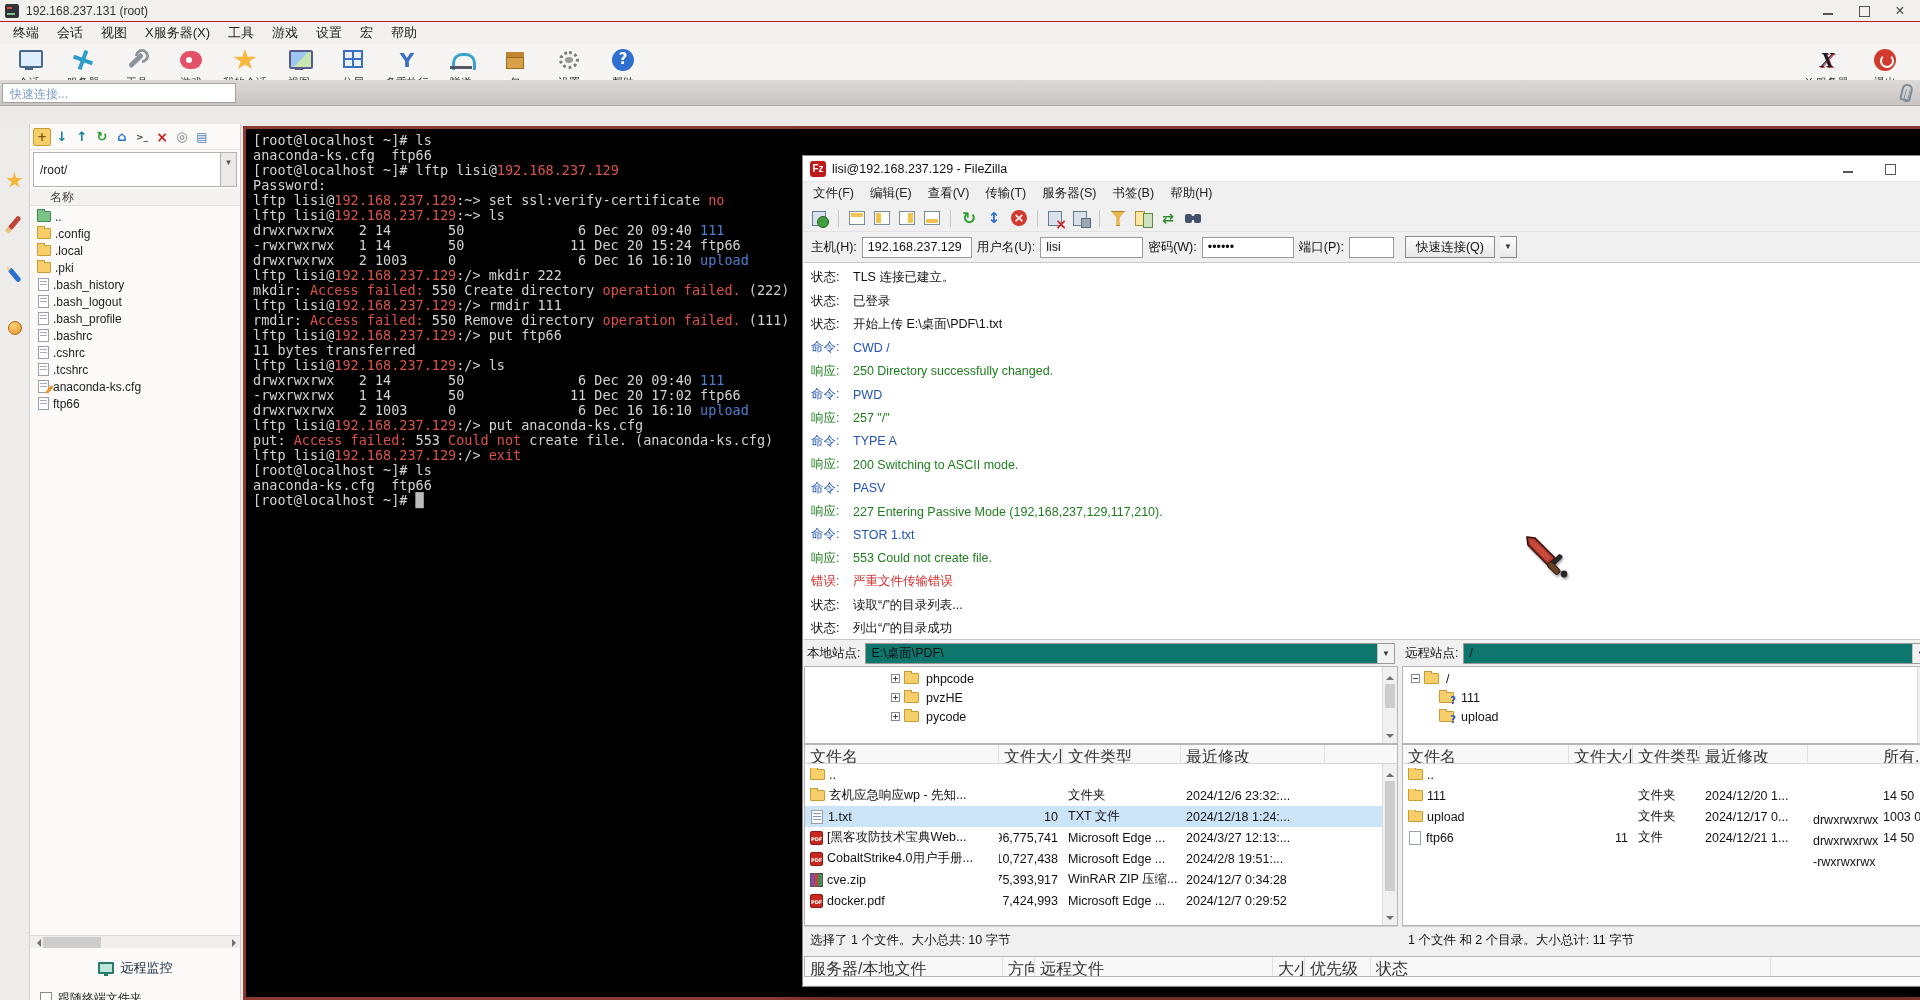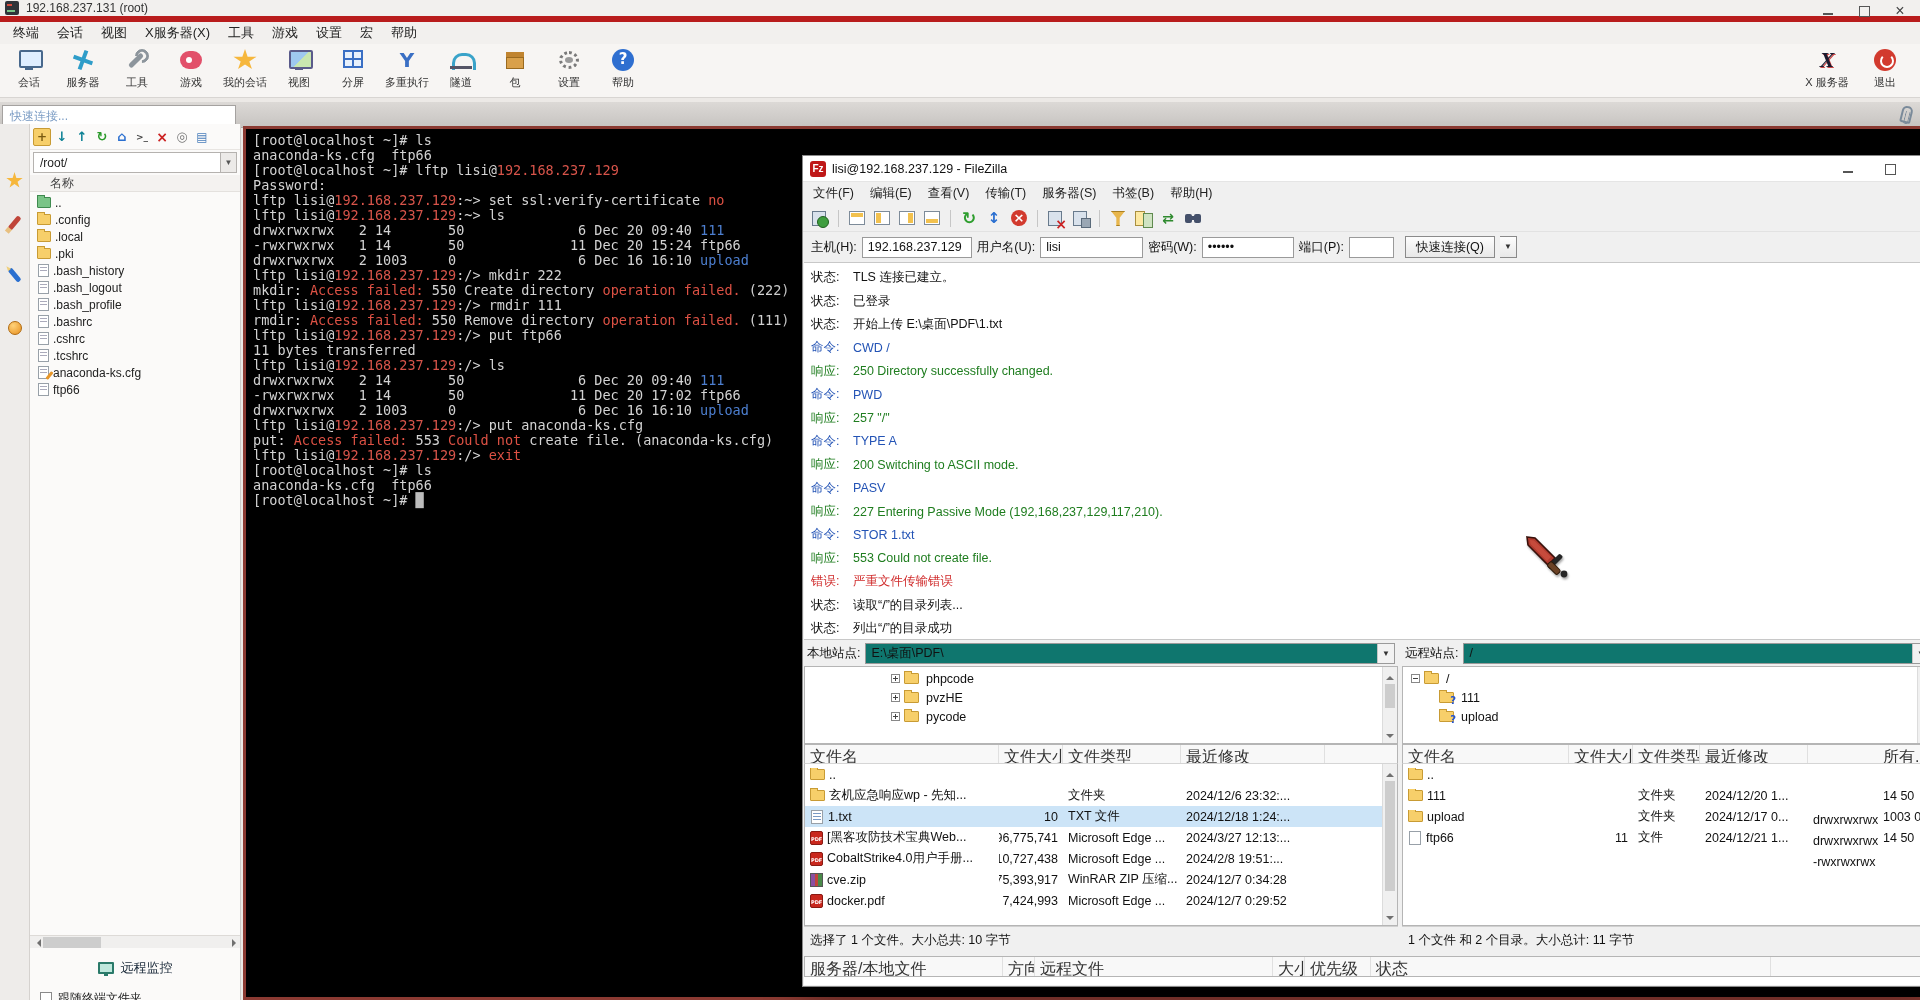--- a/index.html
+++ b/index.html
@@ -2,21 +2,21 @@
 <html><head>
 <meta charset="utf-8">
 <style>
   * { margin:0; padding:0; box-sizing:border-box; }
   html,body { width:1920px; height:1000px; overflow:hidden; }
   body { font-family:"Liberation Sans","DejaVu Sans",sans-serif; background:#e6e3e0; position:relative; }
   #screen { position:absolute; inset:0; width:1920px; height:1000px; overflow:hidden; }
 
   
   #moba { position:absolute; inset:0; background:#ece9e6; }
-  .mx-titlebar { position:absolute; left:0; top:0; right:0; height:22px; background:#f2f0ee; border-bottom:6px solid #b91c1c; display:flex; align-items:center; padding-left:5px; }
+  .mx-titlebar { position:absolute; left:0; top:0; right:0; height:22px; background:#f2f0ee; border-bottom:1px solid #b91c1c; display:flex; align-items:center; padding-left:5px; }
   .mx-appicon { width:14px; height:14px; background:#30343a; border-radius:2px; position:relative; margin-right:7px; }
   .mx-appicon::before { content:""; position:absolute; left:2px; top:3px; width:5px; height:2px; background:#d84b3e; }
   .mx-appicon::after { content:""; position:absolute; left:2px; bottom:3px; width:8px; height:2px; background:#7ac487; }
   .mx-title { font-size:12px; color:#333; }
   .win-controls { position:absolute; right:2px; top:0; height:22px; display:flex; }
   .wc { width:36px; height:22px; display:flex; align-items:center; justify-content:center; color:#444; }
   .wc.minimize::before { content:""; width:10px; height:2px; background:#555; margin-top:6px; }
   .wc.maximize::before { content:""; width:9px; height:9px; border:1px solid #555; }
   .wc.close::before { content:"×"; font-size:16px; line-height:1; color:#444; }
 
@@ -47,21 +47,21 @@
   .mxi.packages::after { content:""; position:absolute; left:5px; top:5px; right:5px; height:5px; background:#c08430; border-bottom:1px solid #9a6a1f; }
   .mxi.settings::before { content:""; position:absolute; inset:4px; border:3px dotted #7a7a7a; border-radius:50%; }
   .mxi.settings::after { content:""; position:absolute; inset:10px; background:#999; border-radius:50%; }
   .mxi.help::before { content:""; position:absolute; inset:2px 3px; background:#2f6fd0; border-radius:50%; }
   .mxi.help::after { content:"?"; position:absolute; inset:0; text-align:center; color:#fff; font:bold 15px/25px "DejaVu Sans",sans-serif; }
   .mxi.xserver::before { content:"X"; position:absolute; inset:0; text-align:center; font:italic bold 22px/26px "Liberation Serif",serif; color:#1a1a2e; text-shadow:1px 1px 0 #c44; }
   .mxi.exit::before { content:""; position:absolute; inset:2px 3px; background:#d23a2e; border-radius:50%; }
   .mxi.exit::after { content:""; position:absolute; left:50%; top:7px; width:10px; height:10px; margin-left:-5px; border:2px solid #fff; border-radius:50%; border-top-color:transparent; }
   .mx-toolbar-right { position:absolute; right:8px; top:3px; display:flex; gap:4px; }
 
-  .mx-tabrow { position:absolute; left:0; top:102px; right:0; height:26px; background:linear-gradient(#dcd9d6,#c7c4c1); border-bottom:1px solid #aaa7a4; }
+  .mx-tabrow { position:absolute; left:0; top:80px; right:0; height:26px; background:linear-gradient(#dcd9d6,#c7c4c1); border-bottom:1px solid #aaa7a4; }
   .mx-quick { position:absolute; left:2px; top:3px; width:234px; height:20px; background:#fff; border:1px solid #a5a2a0; font-size:12px; color:#7b9cc4; padding:2px 0 0 7px; }
   .mx-tabs { position:absolute; left:243px; top:3px; display:flex; align-items:flex-end; height:23px; }
   .mx-tab { height:23px; display:inline-flex; align-items:center; gap:6px; padding:0 9px; font-size:12px; color:#333; background:linear-gradient(#d7d4d1,#c4c1be); border:1px solid #a3a09d; border-bottom:none; border-radius:3px 3px 0 0; margin-right:2px; white-space:nowrap; }
   .mx-tab.active { background:linear-gradient(#f4f2f0,#e5e2df); }
   .mx-tab.home { width:36px; justify-content:center; }
   .mx-tab.plus { width:26px; justify-content:center; font-weight:bold; color:#444; }
   .tab-close::before { content:"×"; color:#777; font-size:12px; }
   .tabmon { width:13px; height:10px; border:2px solid #4a5a6a; background:#cfe0f0; border-radius:1px; position:relative; display:inline-block; }
   .hometab-icon { width:14px; height:11px; background:#f0cf7a; border:1px solid #bb9a3f; border-radius:1px; position:relative; display:inline-block; }
   .hometab-icon::before { content:""; position:absolute; left:-1px; top:-4px; width:7px; height:3px; background:#f0cf7a; border:1px solid #bb9a3f; border-bottom:none; }
@@ -84,21 +84,21 @@
   .si.new-folder { background:#f7cf6a; border:1px solid #c89b34; }
   .si.new-folder::before { content:"+"; color:#7a5a10; }
   .si.download::before { content:"↓"; color:#0f8396; font-size:13px; }
   .si.upload::before { content:"↑"; color:#0f8396; font-size:13px; }
   .si.refresh::before { content:"↻"; color:#2a9a2a; font-size:13px; }
   .si.home::before { content:"⌂"; color:#2a6fd0; font-size:13px; }
   .si.terminal::before { content:">_"; color:#444; font-size:9px; }
   .si.delete::before { content:"×"; color:#cc2222; font-size:14px; }
   .si.settings::before { content:"◎"; color:#777; font-size:13px; }
   .si.list::before { content:"▤"; color:#4a7ebb; font-size:12px; }
-  .sb-path { height:21px; margin:2px 3px; background:#fff; border:1px solid #b5b2af; display:flex; align-items:center; font-size:12px; color:#222; }
+  .sb-path { height:35px; margin:2px 3px; background:#fff; border:1px solid #b5b2af; display:flex; align-items:center; font-size:12px; color:#222; }
   .sb-path-val { flex:1; padding-left:6px; }
   .sb-path-dd { width:16px; height:100%; border-left:1px solid #b5b2af; background:#eceae8; text-align:center; font-size:8px; color:#555; line-height:19px; }
   .sb-namehdr { height:17px; font-size:12px; color:#444; padding-left:20px; background:#f4f2f0; border-bottom:1px solid #e4e1de; line-height:17px; }
   .sb-tree { padding-top:2px; }
   .sb-row { height:17px; display:flex; align-items:center; gap:4px; padding-left:7px; font-size:12px; color:#222; white-space:nowrap; }
   .sbi { width:14px; height:11px; position:relative; display:inline-block; flex:0 0 auto; }
   .sbi.folder, .sbi.folder-up { background:#f7cf6a; border:1px solid #c89b34; border-radius:1px; }
   .sbi.folder::before, .sbi.folder-up::before { content:""; position:absolute; left:-1px; top:-3px; width:6px; height:2px; background:inherit; border:1px solid #c89b34; border-bottom:none; }
   .sbi.folder-up { background:#7ac487; border-color:#3f8a4f; }
   .sbi.folder-up::before { border-color:#3f8a4f; }

